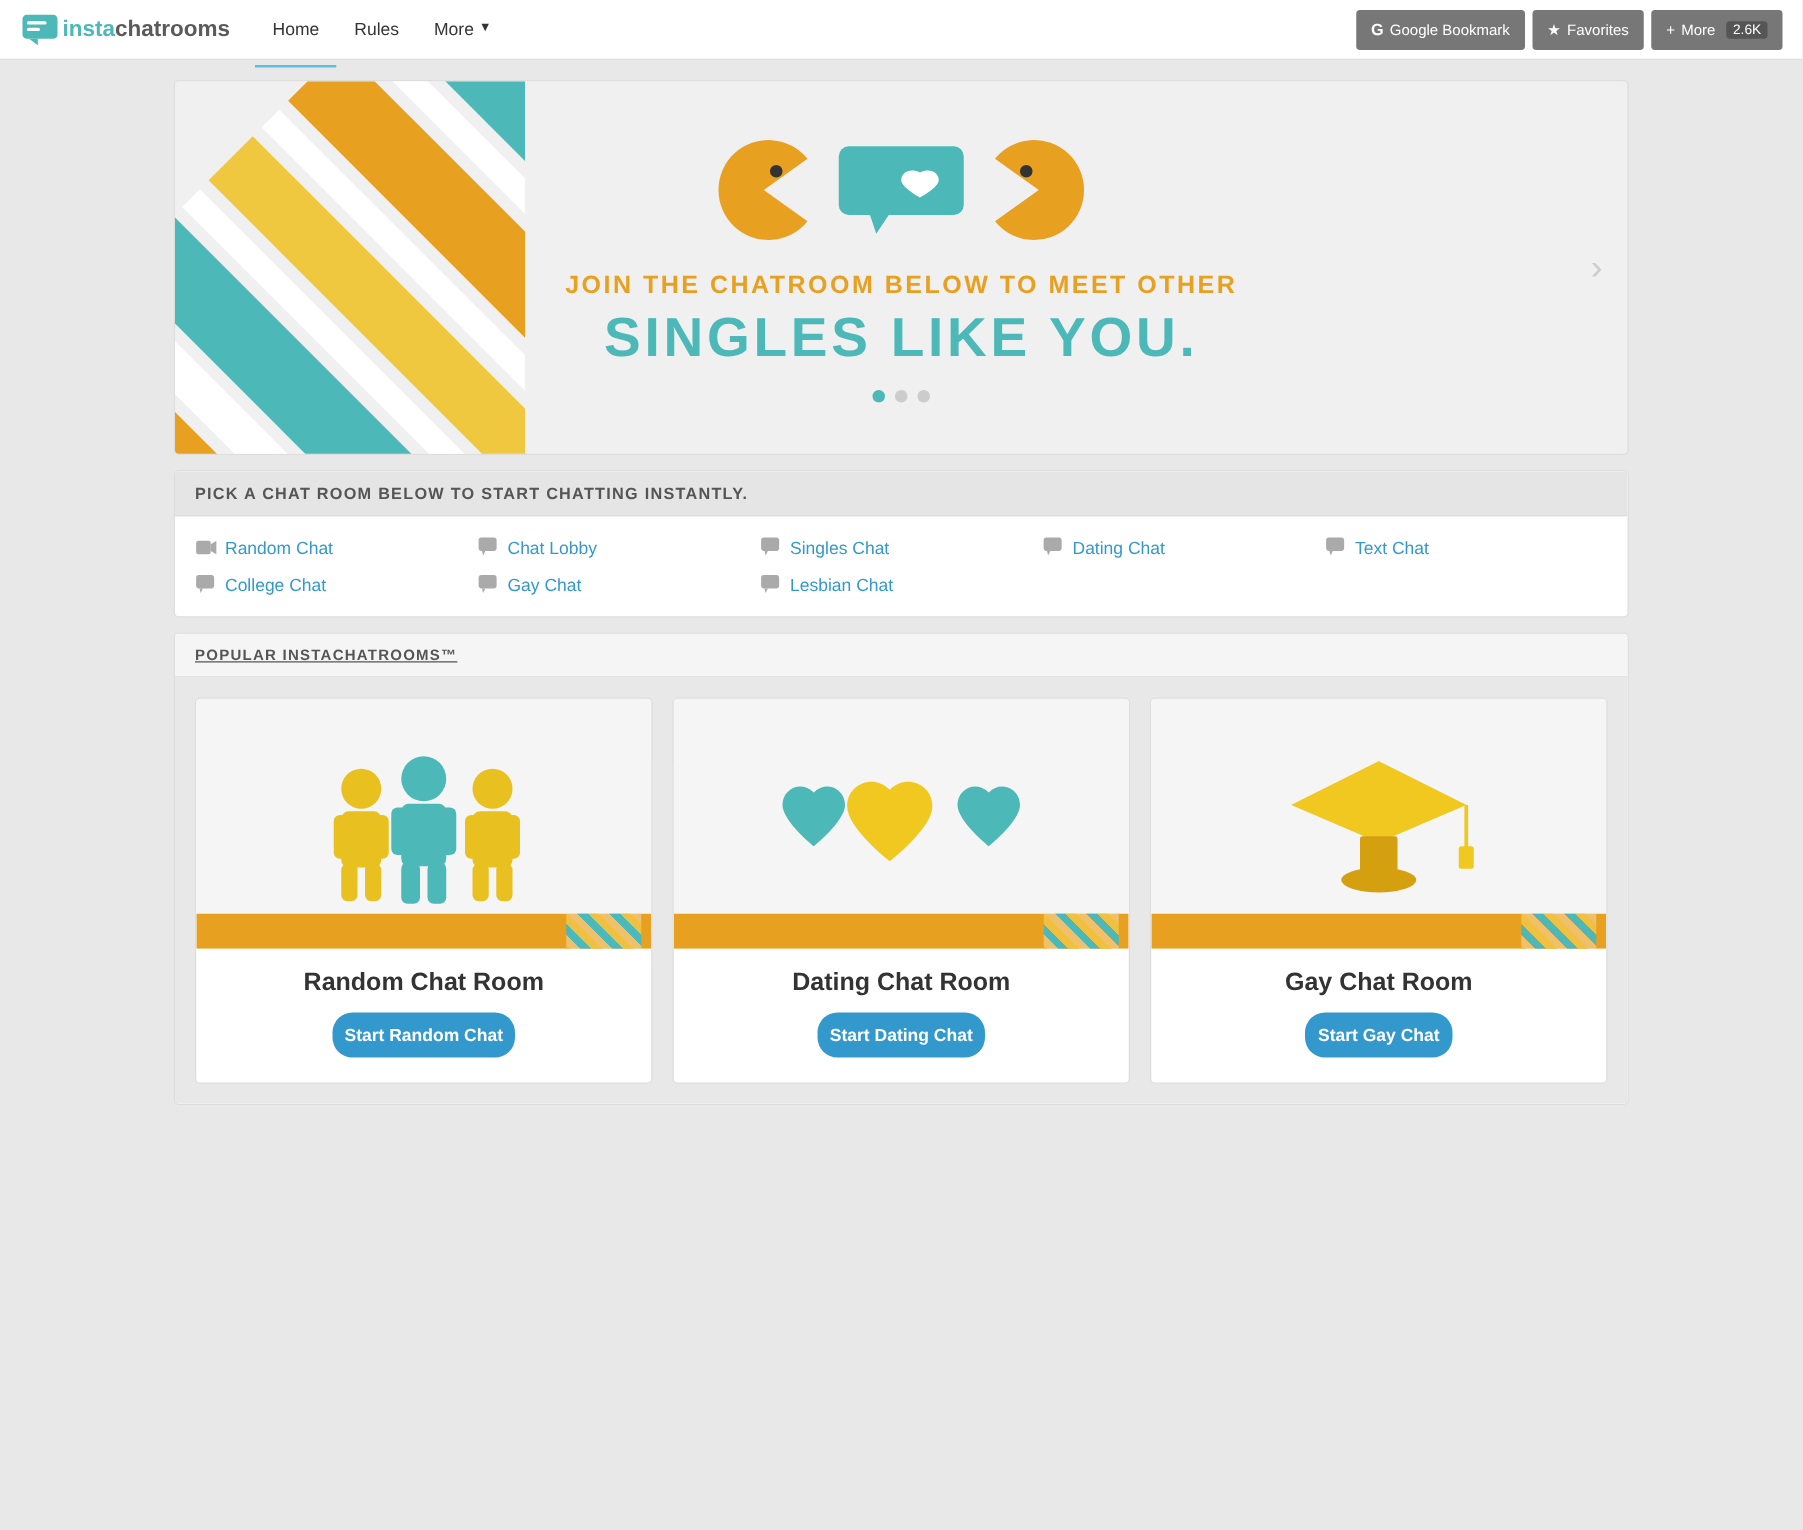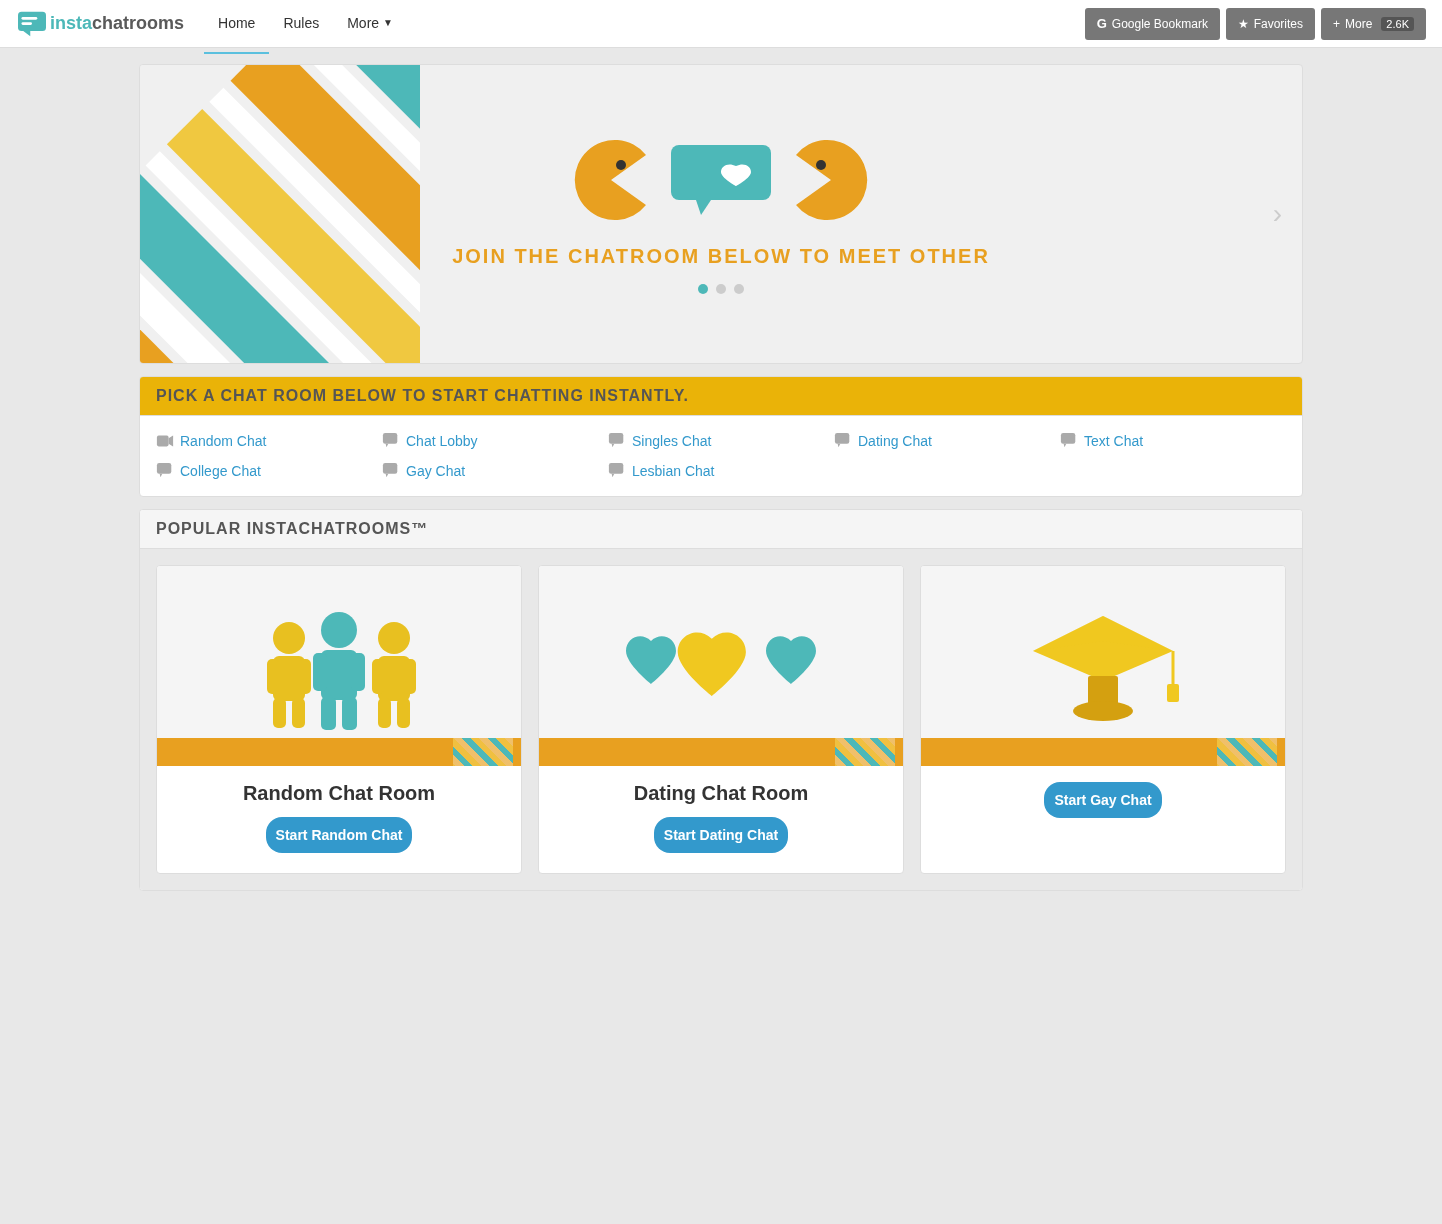--- a/index.html
+++ b/index.html
@@ -151,24 +151,24 @@
 
     
     .section {
       background: #fff;
       border: 1px solid #ddd;
       border-radius: 4px;
       margin-bottom: 12px;
       overflow: hidden;
     }
     .section-header {
-      background: #eab308;
+      background: #e5e5e5;
       border-bottom: 1px solid #ddd;
       padding: 10px 16px;
-      font-size: 16px;
+      font-size: 13px;
       font-weight: bold;
       color: #555;
       text-transform: uppercase;
       letter-spacing: 1px;
     }
     .chat-links-grid {
       display: grid;
       grid-template-columns: repeat(5, 1fr);
       padding: 16px;
       gap: 12px 0;
@@ -186,25 +186,26 @@
       width: 18px;
       height: 18px;
       flex-shrink: 0;
     }
 
     
     .popular-header {
       background: #f5f5f5;
       border-bottom: 1px solid #ddd;
       padding: 10px 16px;
-      font-size: 16px;
+      font-size: 12px;
       font-weight: bold;
       color: #555;
       text-transform: uppercase;
       letter-spacing: 1px;
+      text-decoration: underline;
     }
     .cards-grid {
       display: grid;
       grid-template-columns: repeat(3, 1fr);
       gap: 16px;
       padding: 16px;
       background: #e8e8e8;
     }
     .card {
       background: #fff;
@@ -340,20 +341,21 @@
           <polygon points="30,60 45,60 35,75" fill="#4db8b8"></polygon>
           <path d="M55 32 C55 26 62 22 70 26 C78 22 85 26 85 32 C85 38 70 46 70 46 C70 46 55 38 55 32Z" fill="white"></path>
         </svg>
 
         <svg width="90" height="90" viewBox="0 0 90 90">
           <path d="M45,45 L10,20 A40,40 0 1,1 10,70 Z" fill="#e8a020"></path>
           <circle cx="35" cy="30" r="5" fill="#333"></circle>
         </svg>
       </div>
       <div class="banner-text-top">JOIN THE CHATROOM BELOW TO MEET OTHER</div>
+      <div class="banner-text-main">SINGLES LIKE YOU.</div>
       <div class="banner-dots">
         <div class="banner-dot active"></div>
         <div class="banner-dot"></div>
         <div class="banner-dot"></div>
       </div>
     </div>
     <div class="banner-arrow">›</div>
   </div>
 
   <div class="section">
@@ -484,20 +486,21 @@
             <ellipse cx="100" cy="125" rx="30" ry="10" fill="#d4a010"></ellipse>
 
             <polygon points="100,30 170,65 100,55 30,65" fill="#f0c820" opacity="0.6"></polygon>
 
             <line x1="170" y1="65" x2="170" y2="100" stroke="#f0c820" stroke-width="3"></line>
             <rect x="164" y="98" width="12" height="18" rx="2" fill="#f0c820"></rect>
           </svg>
           <div class="card-stripe-bar"></div>
         </div>
         <div class="card-body">
+          <div class="card-title">Gay Chat Room</div>
           <button class="card-btn">Start Gay Chat</button>
         </div>
       </div>
 
     </div>
   </div>
 
 </div>
 
 </body></html>

